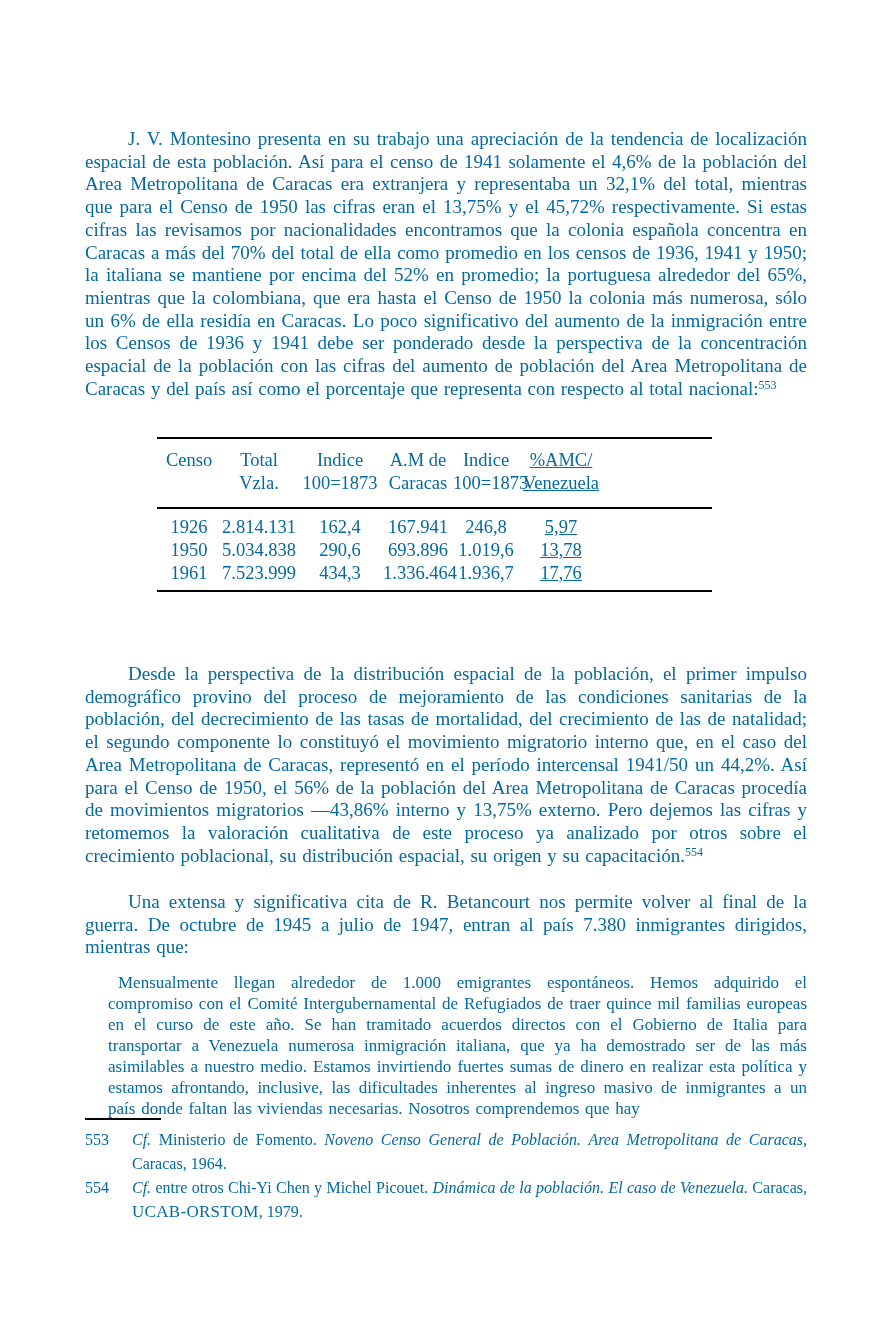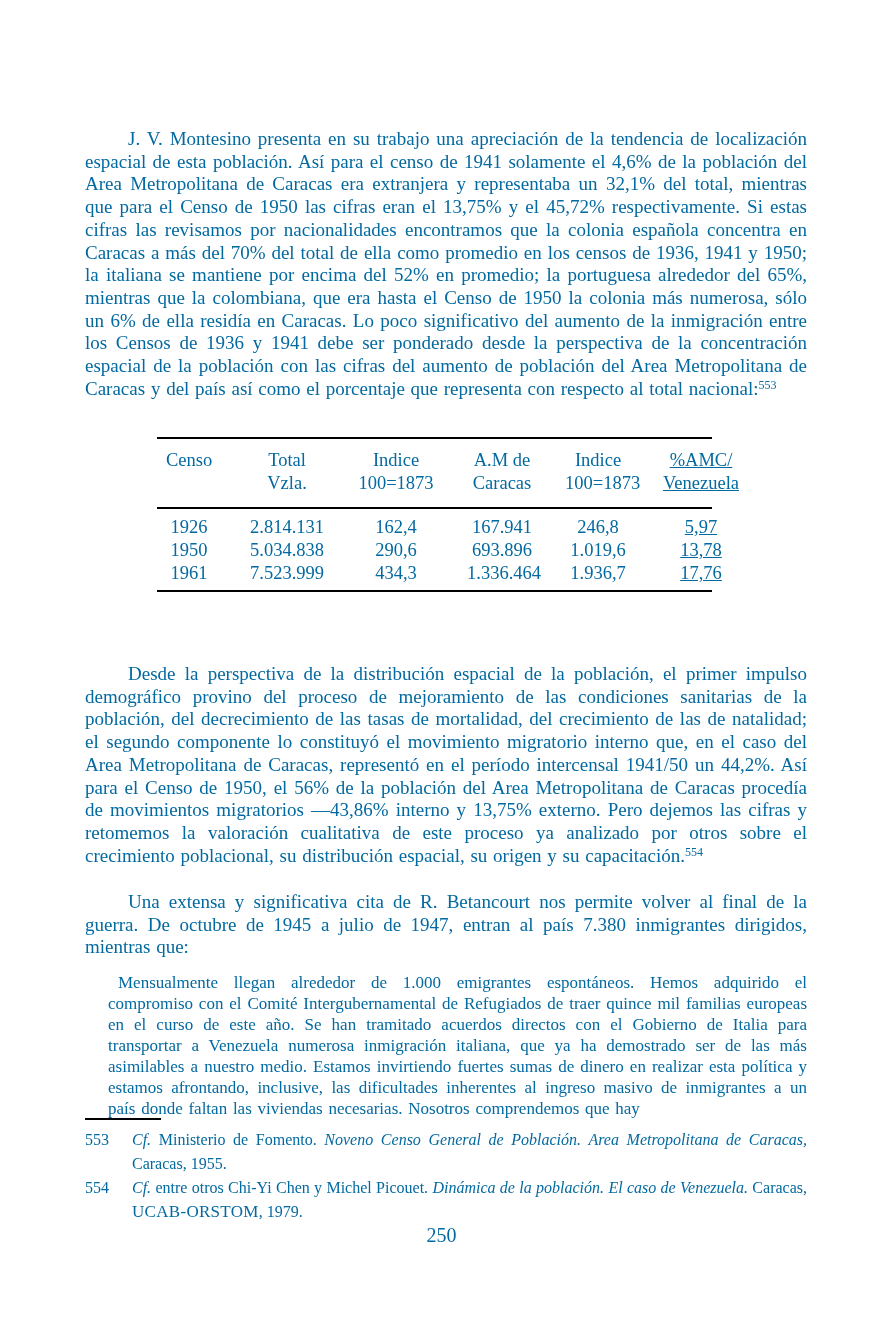--- a/index.html
+++ b/index.html
@@ -31,21 +31,21 @@
   .table-wrap {
     position: absolute;
     left: 157px; top: 437px;
     width: 555px;
     border-top: 2px solid #000;
     border-bottom: 2px solid #000;
     font-size: 18.5px;
   }
   .thead { padding: 10px 0 12px 0; border-bottom: 2px solid #000; }
   .tbody { padding: 7px 0 5px 0; }
-  .trow { display: flex; gap: 28px; }
+  .trow { display: flex; }
   .cell {
     flex: 0 0 auto;
     text-align: center;
     white-space: nowrap;
     line-height: 23px;
   }
   .c0 { width: 64px; }
   .c1 { width: 76px; }
   .c2 { width: 86px; }
   .c3 { width: 70px; font-family: Liberation Serif, serif; }
@@ -145,23 +145,22 @@
 
   <p class="body block" style="top:891px;">Una extensa y significativa cita de R. Betancourt nos permite volver al final de la guerra. De octubre de 1945 a julio de 1947, entran al país 7.380 inmigrantes dirigidos, mientras que:</p>
 
   <p class="quote" style="top:972px;">Mensualmente llegan alrededor de 1.000 emigrantes espontáneos. Hemos adquirido el compromiso con el Comité Intergubernamental de Refugiados de traer quince mil familias europeas en el curso de este año. Se han tramitado acuerdos directos con el Gobierno de Italia para transportar a Venezuela numerosa inmigración italiana, que ya ha demostrado ser de las más asimilables a nuestro medio. Estamos invirtiendo fuertes sumas de dinero en realizar esta política y estamos afrontando, inclusive, las dificultades inherentes al ingreso masivo de inmigrantes a un país donde faltan las viviendas necesarias. Nosotros comprendemos que hay</p>
 
   <div class="fn-sep"></div>
 
   <div class="footnotes">
     <div class="fn">
       <span class="fn-num">553</span>
-      <span><i>Cf.</i><span> Ministerio de Fomento. </span><i>Noveno Censo General de Población. Area Metropolitana de Caracas,</i><span> Caracas, 1955.</span></span>
+      <span><i>Cf.</i><span> Ministerio de Fomento. </span><i>Noveno Censo General de Población. Area Metropolitana de Caracas,</i><span> Caracas, 1964.</span></span>
     </div>
     <div class="fn">
       <span class="fn-num">554</span>
       <span><i>Cf.</i><span> entre otros Chi-Yi Chen y Michel Picouet. </span><i>Dinámica de la población. El caso de Venezuela.</i><span> Caracas, </span><span class="smallcaps">UCAB-ORSTOM</span><span>, 1979.</span></span>
     </div>
   </div>
 
-  <div class="page-number">250</div>
 
 </div>
 
 </body></html>

